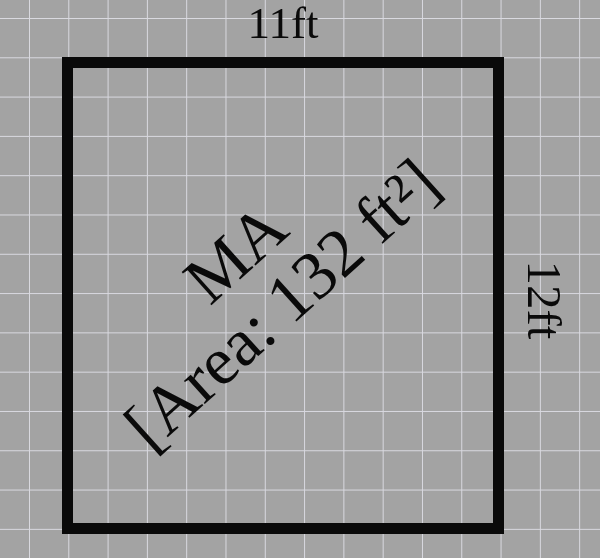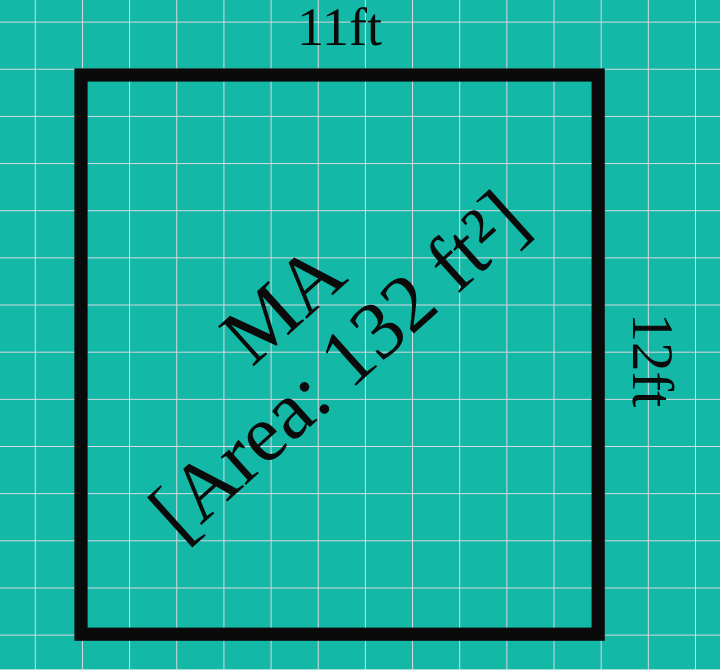--- a/index.html
+++ b/index.html
@@ -7,21 +7,21 @@
     padding: 0;
     width: 600px;
     height: 558px;
     overflow: hidden;
     background: #ffffff;
   }
   .stage {
     position: relative;
     width: 600px;
     height: 558px;
-    background: #14b8a6;
+    background: #a3a3a3;
     font-family: "Liberation Serif", serif;
     color: #0a0a0a;
   }
   
   .grid {
     position: absolute;
     inset: 0;
     background-image:
       linear-gradient(to right, #d9d9e0 1px, transparent 1px),
       linear-gradient(to bottom, #d9d9e0 1px, transparent 1px);

